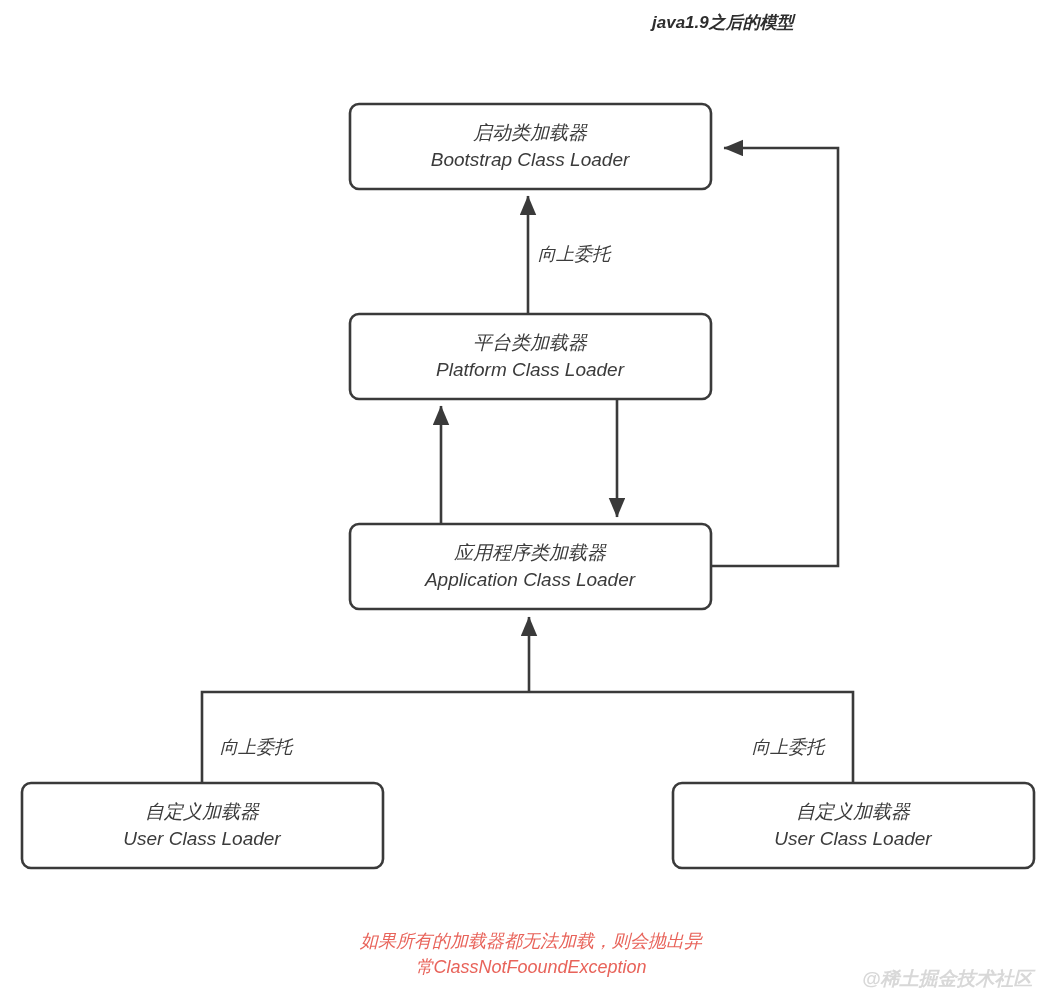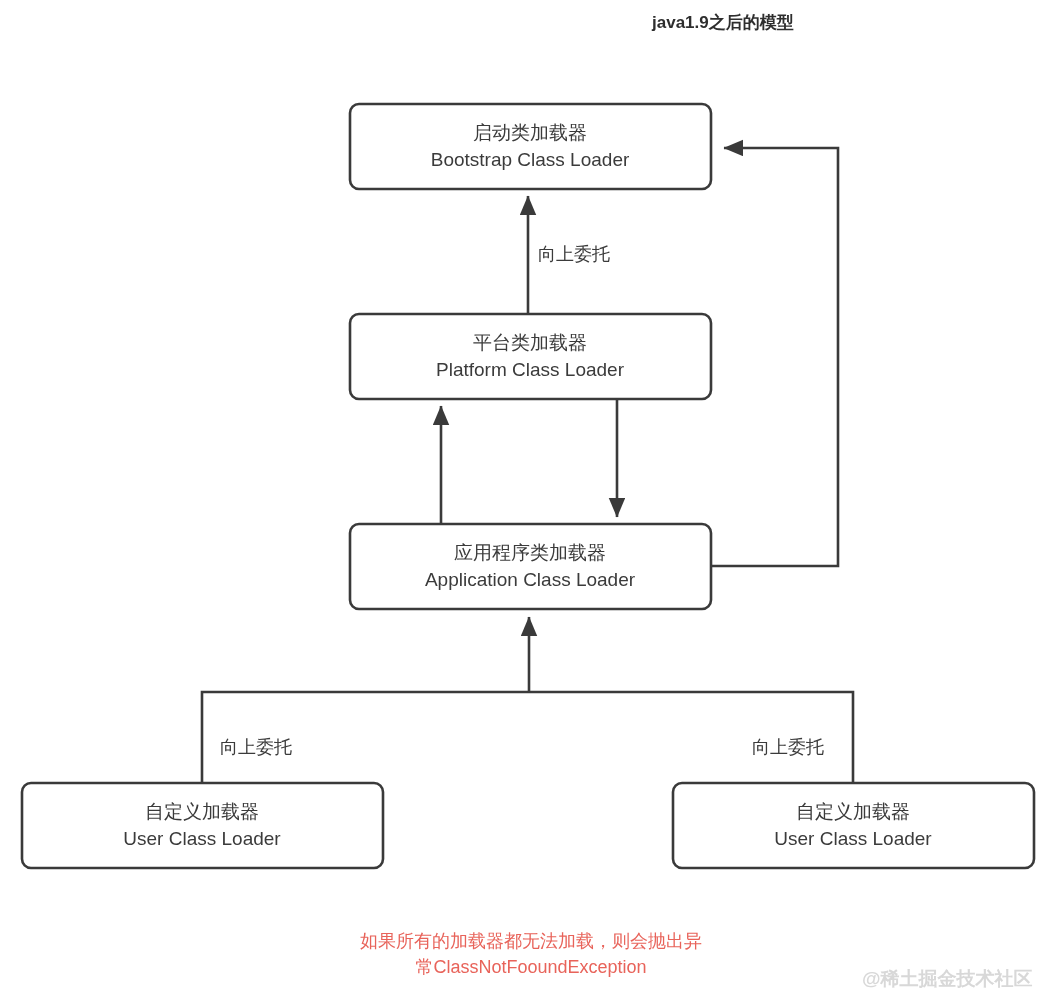--- a/index.html
+++ b/index.html
@@ -13,20 +13,21 @@
     position: relative;
     font-family: "Liberation Sans", "DejaVu Sans", sans-serif;
     overflow: hidden;
   }
   #diagram-root {
     position: absolute;
     left: 0;
     top: 0;
     width: 1047px;
     height: 1000px;
+    font-style: italic;
   }
   .diagram-title {
     font-size: 17px;
     font-weight: bold;
     fill: #2e2e2e;
   }
   .box-rect {
     fill: #ffffff;
     stroke: #3a3a3a;
     stroke-width: 2.6;

